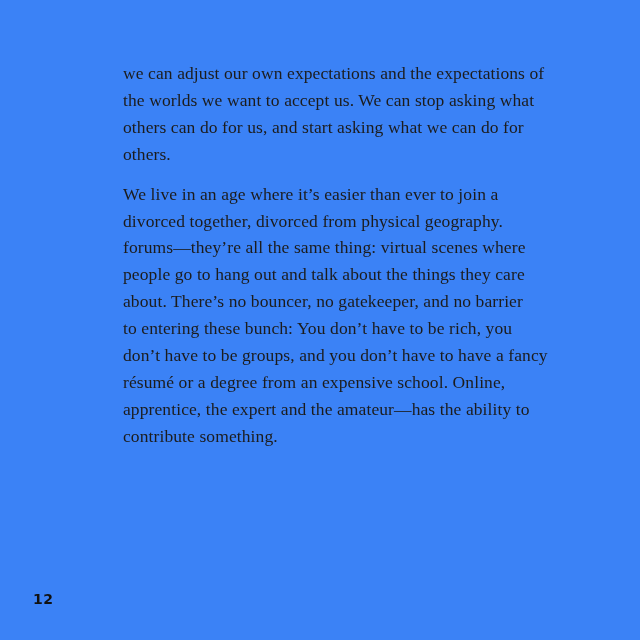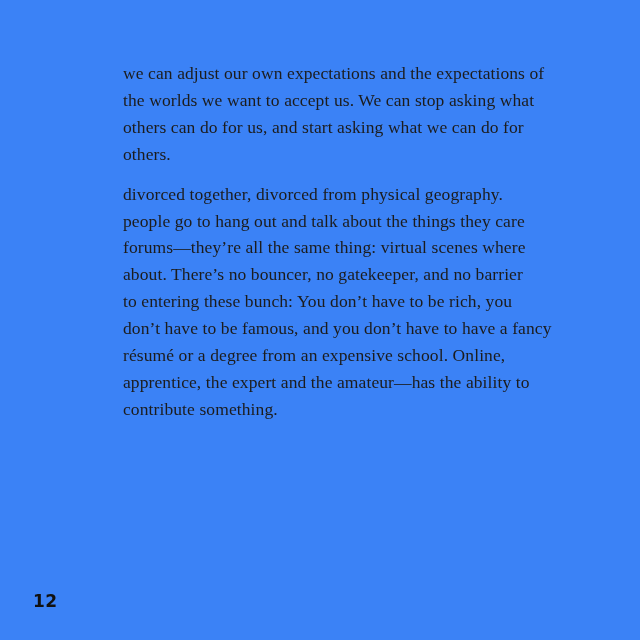--- a/index.html
+++ b/index.html
@@ -34,42 +34,43 @@
   }
   .text-line {
     white-space: nowrap;
   }
   .page-number {
     position: absolute;
     left: 33px;
     top: 591px;
     font-family: "DejaVu Sans", "Liberation Sans", sans-serif;
     font-weight: bold;
-    font-size: 17px;
+    font-size: 14px;
     color: #111111;
     letter-spacing: 0.5px;
   }
 </style>
 </head>
 <body>
 
 <div class="book-page">
   <div class="text-block" id="text-block">
       <div class="paragraph">
         <div class="text-line">we can adjust our own expectations and the expectations of</div>
         <div class="text-line">the worlds we want to accept us. We can stop asking what</div>
         <div class="text-line">others can do for us, and start asking what we can do for</div>
         <div class="text-line">others.</div>
       </div>
       <div class="paragraph">
+        <div class="text-line">We live in an age where it’s easier than ever to join a</div>
         <div class="text-line">divorced together, divorced from physical geography.</div>
+        <div class="text-line">forums—they’re all the same thing: virtual scenes where</div>
         <div class="text-line">people go to hang out and talk about the things they care</div>
-        <div class="text-line">forums—they’re all the same thing: virtual scenes where</div>
         <div class="text-line">about. There’s no bouncer, no gatekeeper, and no barrier</div>
         <div class="text-line">to entering these bunch: You don’t have to be rich, you</div>
-        <div class="text-line">don’t have to be famous, and you don’t have to have a fancy</div>
+        <div class="text-line">don’t have to be groups, and you don’t have to have a fancy</div>
         <div class="text-line">résumé or a degree from an expensive school. Online,</div>
         <div class="text-line">apprentice, the expert and the amateur—has the ability to</div>
         <div class="text-line">contribute something.</div>
       </div>
     </div>
   <div class="page-number">12</div>
 </div>
 
 </body></html>

